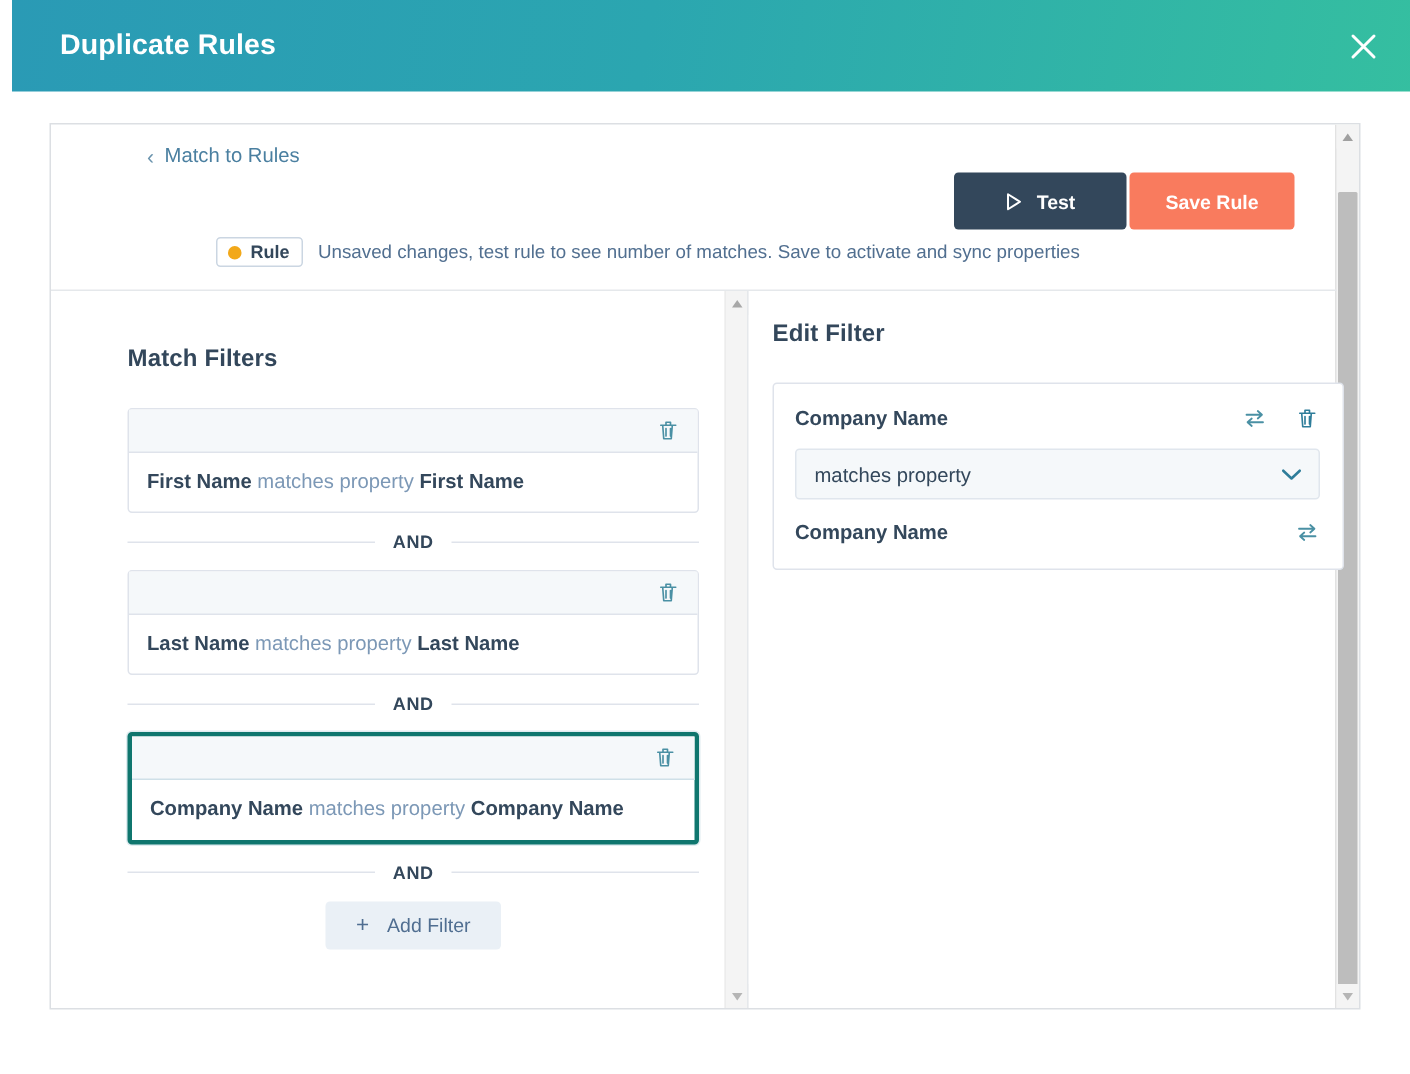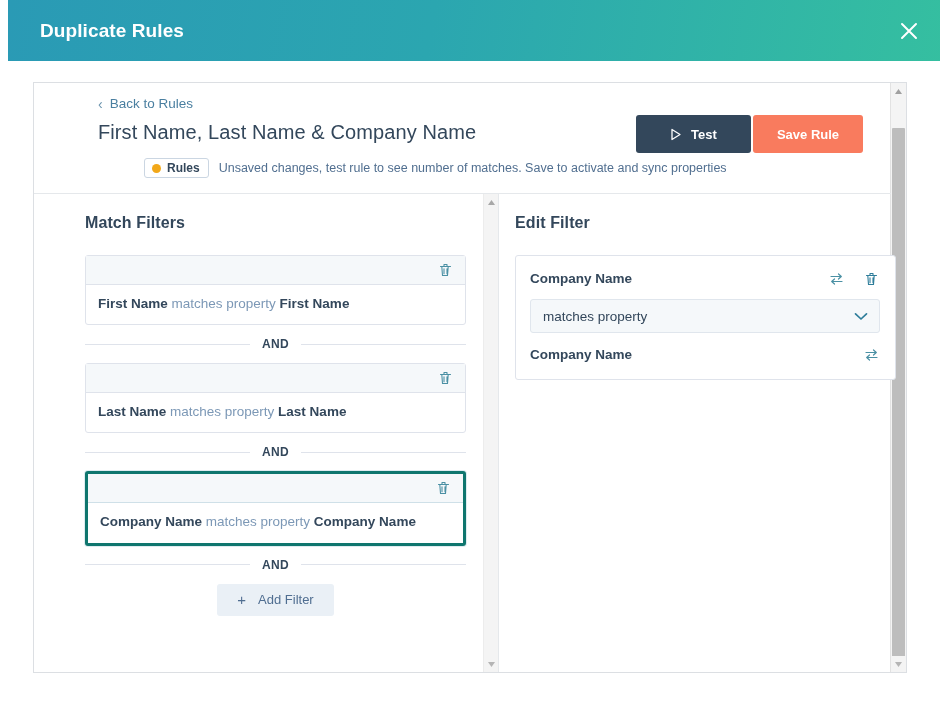--- a/index.html
+++ b/index.html
@@ -190,21 +190,21 @@
   
   .body-cols {
     position: absolute;
     left: 0;
     top: 111px;
     width: 857px;
     height: 478px;
   }
   .col-left {
     position: absolute;
-    left: 0; top: 0;
+    left: 0; top: 17px;
     width: 449px;
     height: 478px;
     overflow: hidden;
   }
   .inner-scrollbar {
     position: absolute;
     left: 449px;
     top: 0;
     width: 15px;
     height: 478px;
@@ -405,29 +405,28 @@
             <path d="M1 1 L8 1 L4.5 6 Z" fill="#b5b5b5"></path>
           </svg>
       </span>
     </div>
   </div>
 
   <div class="panel-head">
 
     <div class="back-link">
       <span class="back-chevron">‹</span>
-      <span>Back to Rules</span>
-    </div>
-
-    <div class="rule-title">First Name, Last Name &amp; Company Name</div>
+      <span>Match to Rules</span>
+    </div>
+
 
     <div class="badge-row">
       <span class="draft-badge">
         <span class="draft-dot"></span>
-        <span>Rules</span>
+        <span>Rule</span>
       </span>
       <span class="badge-note">Unsaved changes, test rule to see number of matches. Save to activate and sync properties</span>
     </div>
 
     <div class="head-buttons">
       <button class="btn btn-test">
         <span class="play-icon">
           <svg width="12" height="13" viewBox="0 0 12 13">
             <path d="M2 1.5 L10 6.5 L2 11.5 Z" fill="none" stroke="#ffffff" stroke-width="1.3" stroke-linejoin="round"></path>
           </svg>

